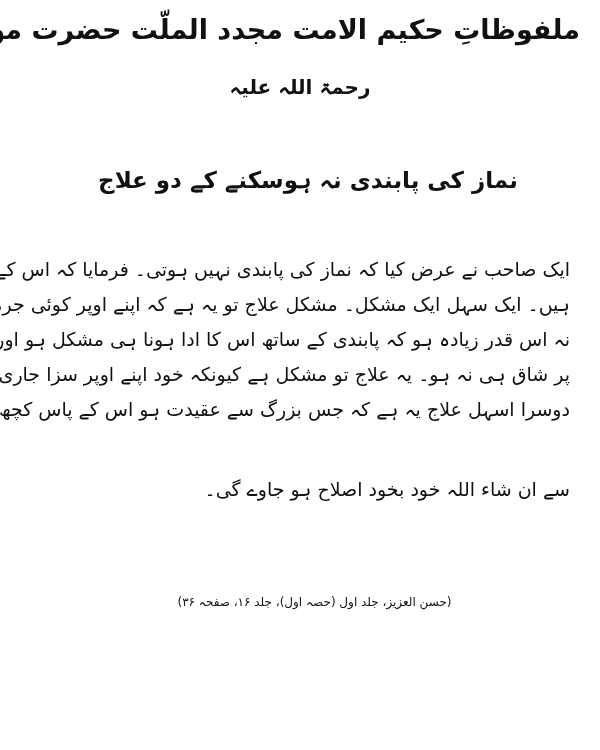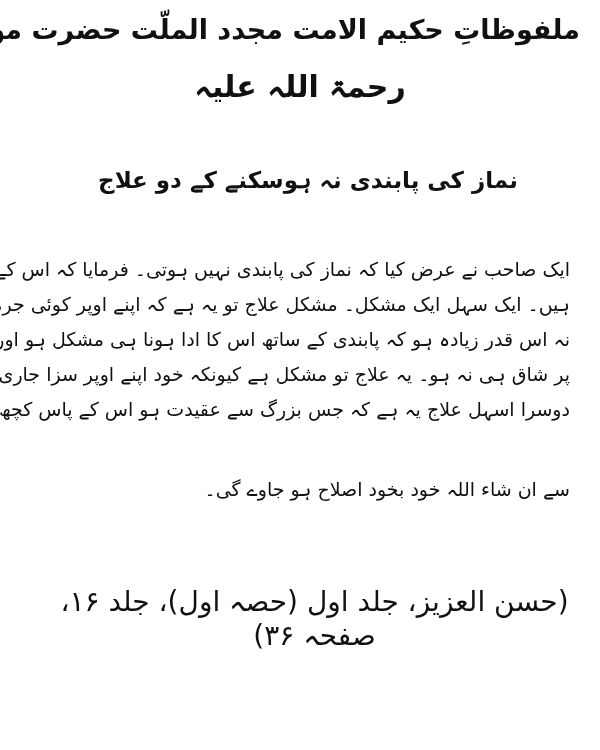--- a/index.html
+++ b/index.html
@@ -30,21 +30,21 @@
       font-weight: bold;
       line-height: 40px;
       white-space: nowrap;
     }
     .title-line-2 {
       position: absolute;
       top: 68px;
       left: 0;
       right: 0;
       text-align: center;
-      font-size: 30px;
+      font-size: 20px;
       font-weight: bold;
       line-height: 38px;
     }
     .subheading {
       position: absolute;
       top: 162px;
       left: 16px;
       right: 0;
       text-align: center;
       font-size: 23px;
@@ -70,21 +70,21 @@
     .body-line.last {
       text-align-last: right;
       margin-top: 45px;
     }
     .citation {
       position: absolute;
       top: 585px;
       left: 0;
       right: 0;
       text-align: center;
-      font-size: 28px;
+      font-size: 12px;
       line-height: 34px;
       padding-left: 29px;
     }
   </style>
 </head>
 <body>
 
 <div class="page">
 
   <div class="title-line-1">ملفوظاتِ حکیم الامت مجدد الملّت حضرت مولانا محمد اشرف علی تھانوی</div>

